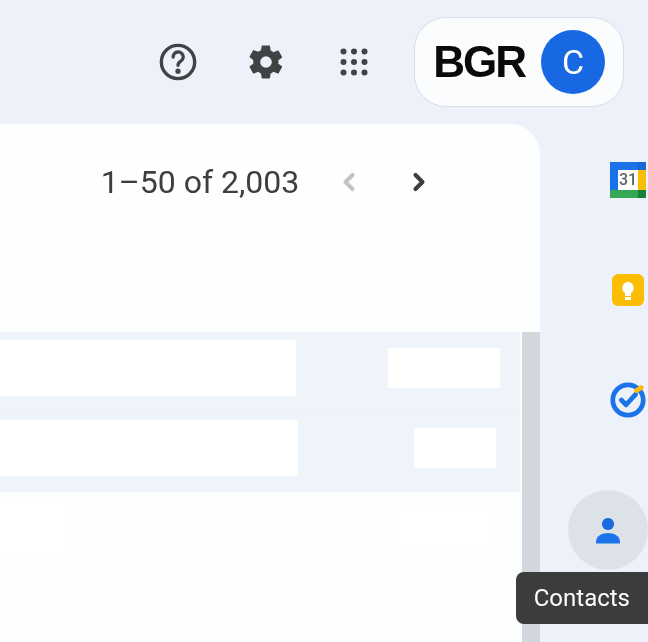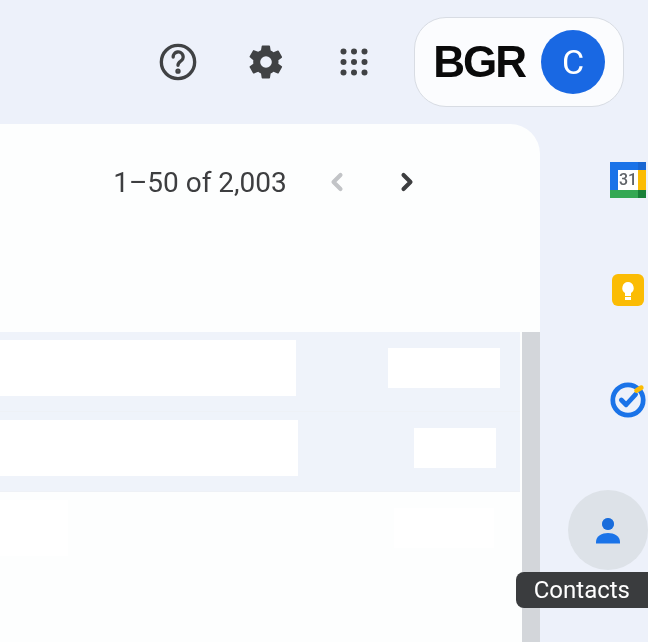--- a/index.html
+++ b/index.html
@@ -80,21 +80,21 @@
       position: absolute;
       top: 38px;
       left: 0;
       width: 100%;
       display: flex;
       align-items: center;
       justify-content: center;
       gap: 30px;
     }
     .pagination-text {
-      font-size: 28px;
+      font-size: 32px;
       color: #3d3e40;
       font-weight: 400;
     }
     .chevron {
       width: 40px;
       height: 40px;
       display: flex;
       align-items: center;
       justify-content: center;
       cursor: pointer;
@@ -175,21 +175,21 @@
       display: flex;
       align-items: center;
       justify-content: center;
     }
     .tooltip {
       position: absolute;
       right: 0;
       top: 572px;
       background: #3a3c3e;
       color: #fff;
-      padding: 4px 18px;
+      padding: 12px 18px;
       font-size: 24px;
       border-top-left-radius: 8px;
       border-bottom-left-radius: 8px;
     }
   </style>
 </head>
 <body>
 
 <div class="header">
   <div class="header-icons">

